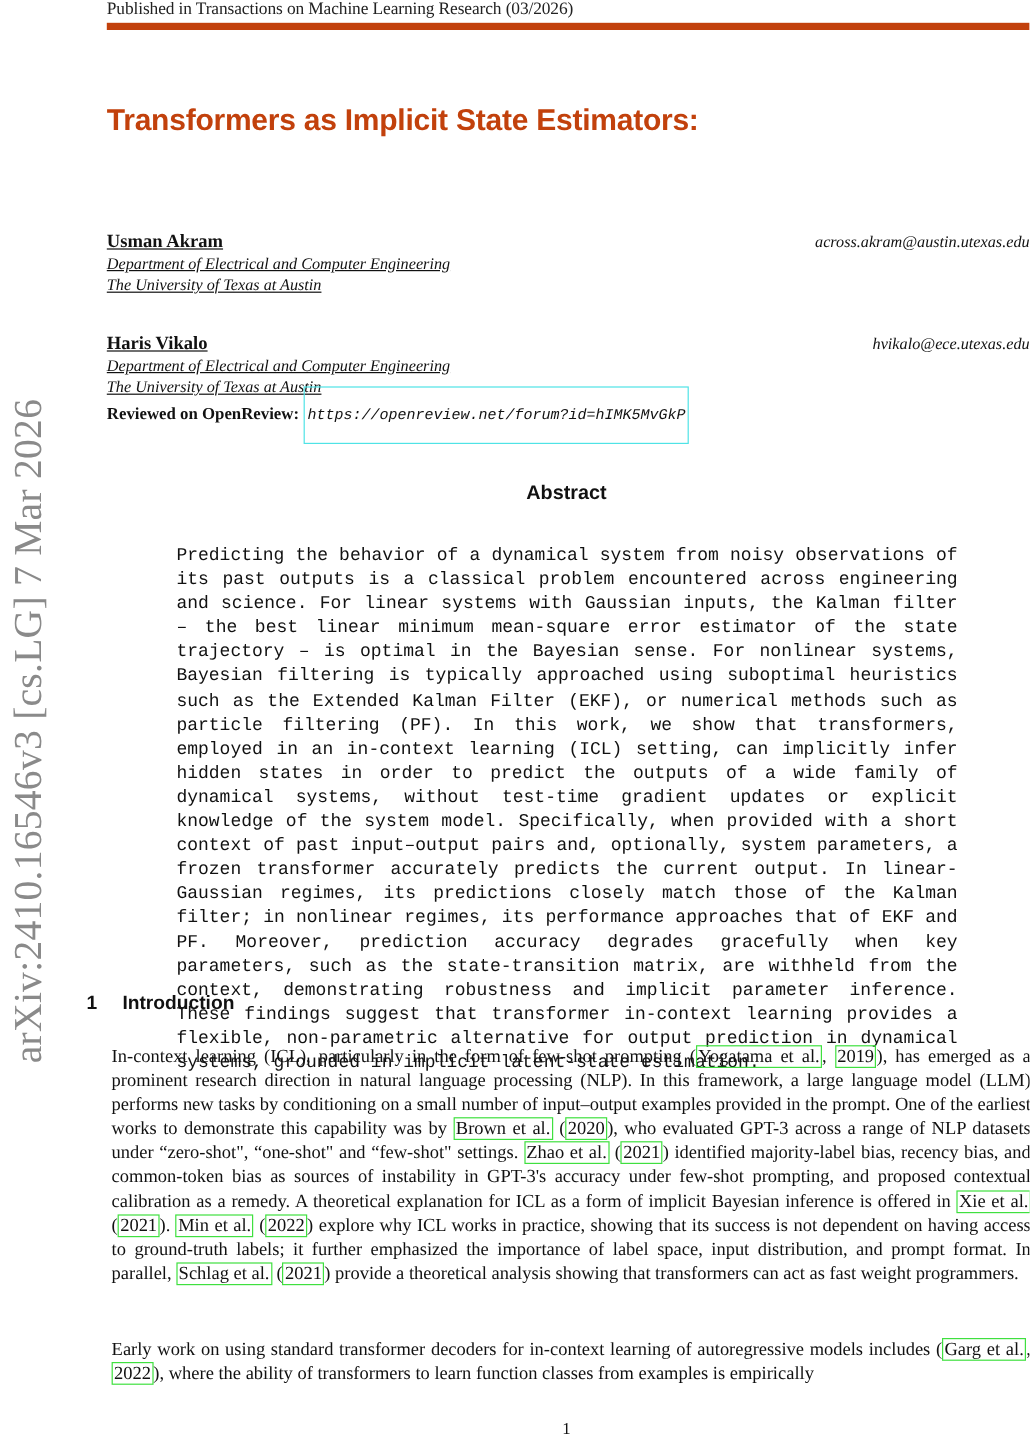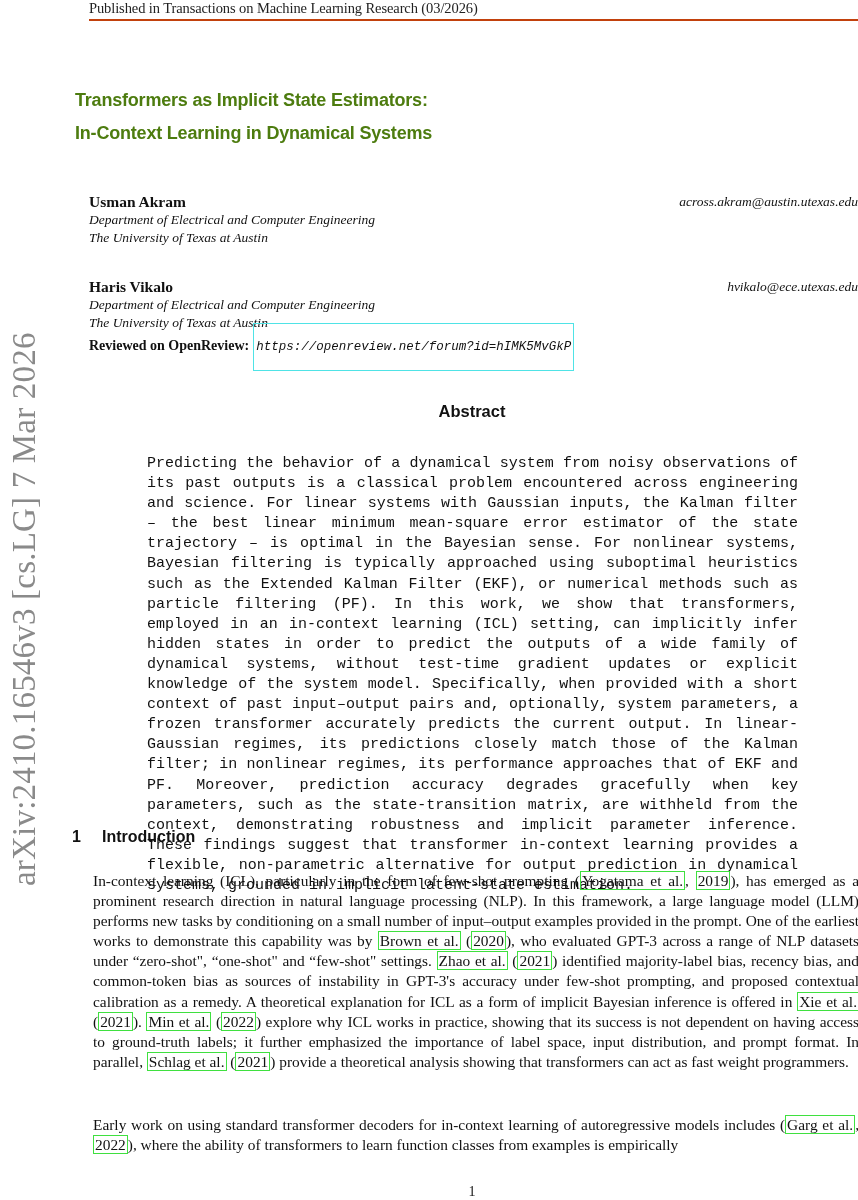--- a/index.html
+++ b/index.html
@@ -1,26 +1,26 @@
 <!DOCTYPE html>
 <html><head>
 <meta charset="utf-8">
 <style>
   html, body { margin: 0; padding: 0; background: #ffffff; }
   body { width: 858px; height: 1200px; position: relative; overflow: hidden;
          font-family: "DejaVu Serif", "Liberation Serif", serif; color: #111; }
   .running-head { position: absolute; left: 89px; top: 0px; width: 769px; height: 19px;
-    border-bottom: 2px solid #c2410c; font-family: "Liberation Serif", serif; font-size: 14.5px;
+    border-bottom: 6px solid #c2410c; font-family: "Liberation Serif", serif; font-size: 14.5px;
     line-height: 16px; color: #222; letter-spacing: -0.1px; }
   .arxiv-stamp { position: absolute; left: 6px; top: 886px; transform-origin: 0 0;
     transform: rotate(-90deg); font-family: "Liberation Serif", serif; font-size: 33px;
     color: #8a8a8a; white-space: nowrap; letter-spacing: 0.2px; }
-  .title { position: absolute; left: 75px; top: 84px; font-family: "Liberation Sans", sans-serif;
-    font-weight: bold; font-size: 18px; line-height: 33px; color: #4d7c0f; letter-spacing: -0.2px; }
-  .author { position: absolute; left: 89px; width: 769px; font-family: "Liberation Serif", serif; }
+  .title { position: absolute; left: 89px; top: 84px; font-family: "Liberation Sans", sans-serif;
+    font-weight: bold; font-size: 25px; line-height: 33px; color: #c2410c; letter-spacing: -0.2px; }
+  .author { position: absolute; left: 89px; width: 769px; font-family: "Liberation Serif", serif; text-decoration: underline; }
   .author .name { font-weight: bold; font-size: 15.5px; line-height: 18px; }
   .author .email { position: absolute; right: 0; top: 0; font-style: italic; font-size: 13.5px; line-height: 18px; }
   .author .aff { font-style: italic; font-size: 13.5px; line-height: 18px; }
   .review { position: absolute; left: 89px; top: 338px; font-family: "Liberation Serif", serif;
     font-size: 14px; font-weight: bold; }
   .review .link { font-family: "Liberation Mono", monospace; font-style: italic; font-weight: normal;
     font-size: 12.5px; border: 1.5px solid #4fe3e6; padding: 16px 2px; margin-left: 4px; }
   .abstract-heading { position: absolute; left: 0; width: 944px; top: 402px; text-align: center;
     font-family: "Liberation Sans", sans-serif; font-weight: bold; font-size: 16.5px; }
   .abstract { position: absolute; left: 147px; width: 651px; top: 454px;
@@ -37,21 +37,20 @@
 </style>
 </head>
 <body>
 
 <div class="running-head">Published in Transactions on Machine Learning Research (03/2026)</div>
 
 <div class="arxiv-stamp">arXiv:2410.16546v3  [cs.LG]  7 Mar 2026</div>
 
 <div class="title">
   <div>Transformers as Implicit State Estimators:</div>
-  <div>In-Context Learning in Dynamical Systems</div>
 </div>
 
 <div class="author" style="top:193px;">
   <div class="name">Usman Akram</div>
   <div class="email">across.akram@austin.utexas.edu</div>
   <div class="aff">Department of Electrical and Computer Engineering</div>
   <div class="aff">The University of Texas at Austin</div>
 </div>
 
 <div class="author" style="top:266px;margin-top:12px;">

